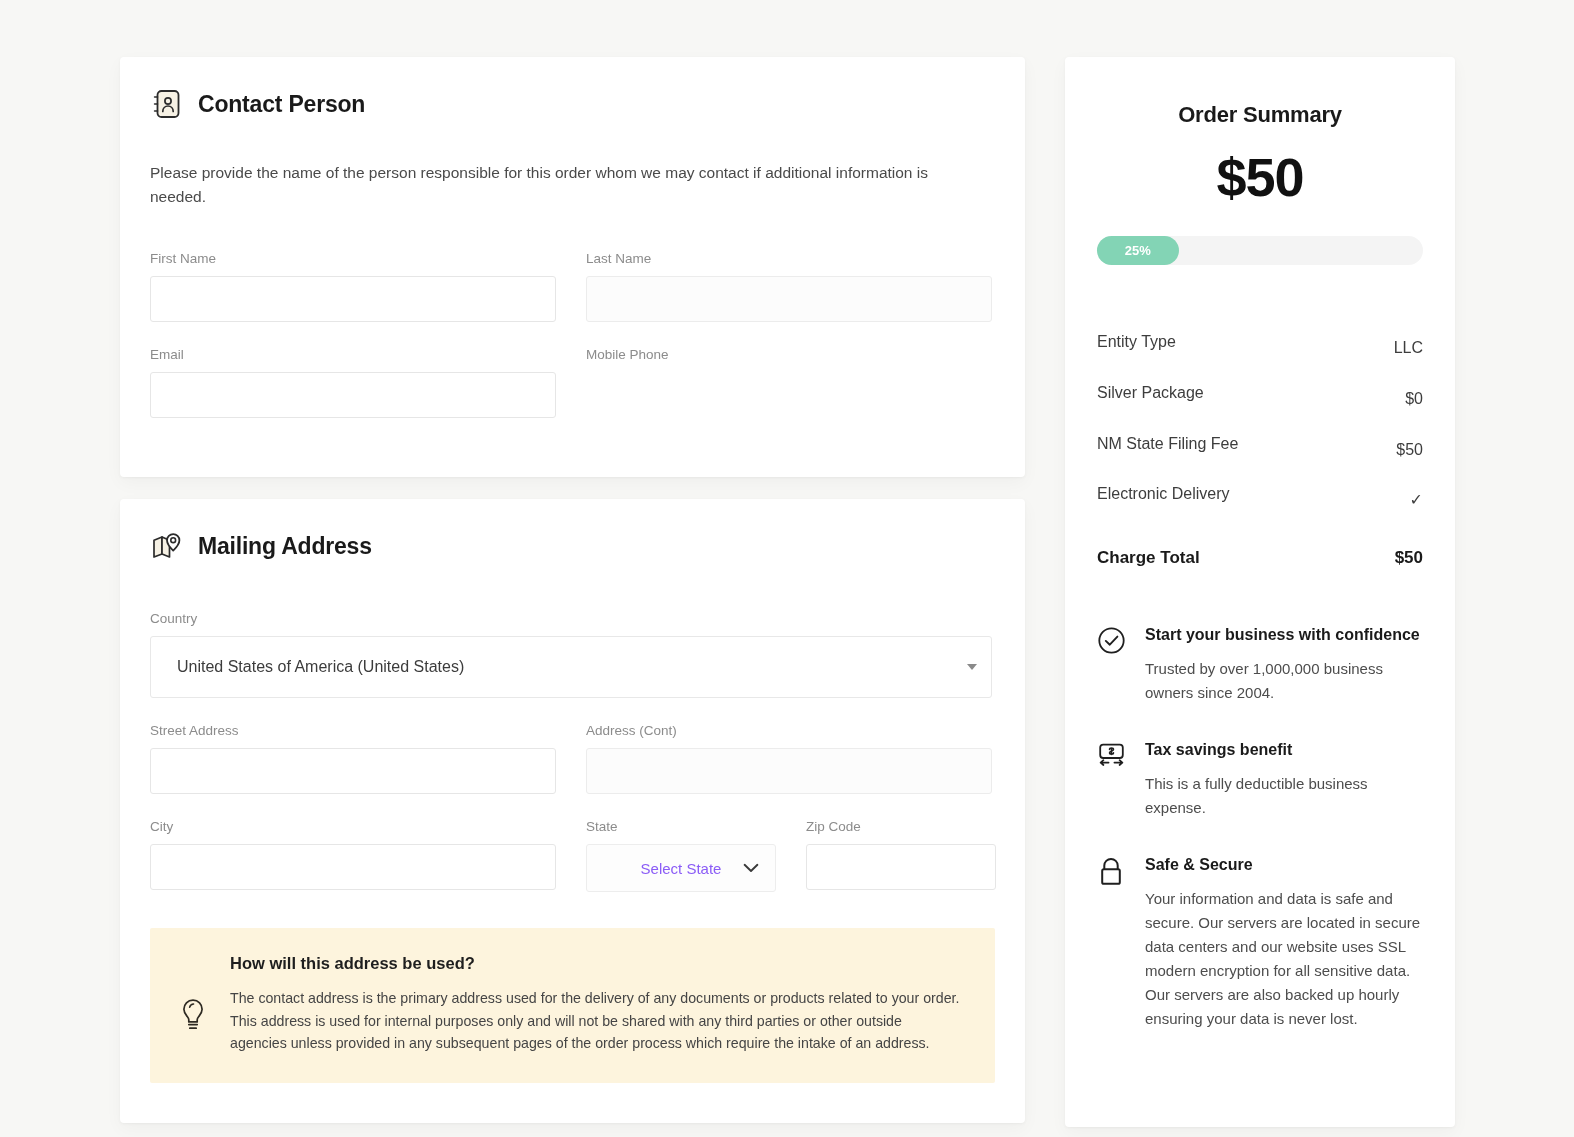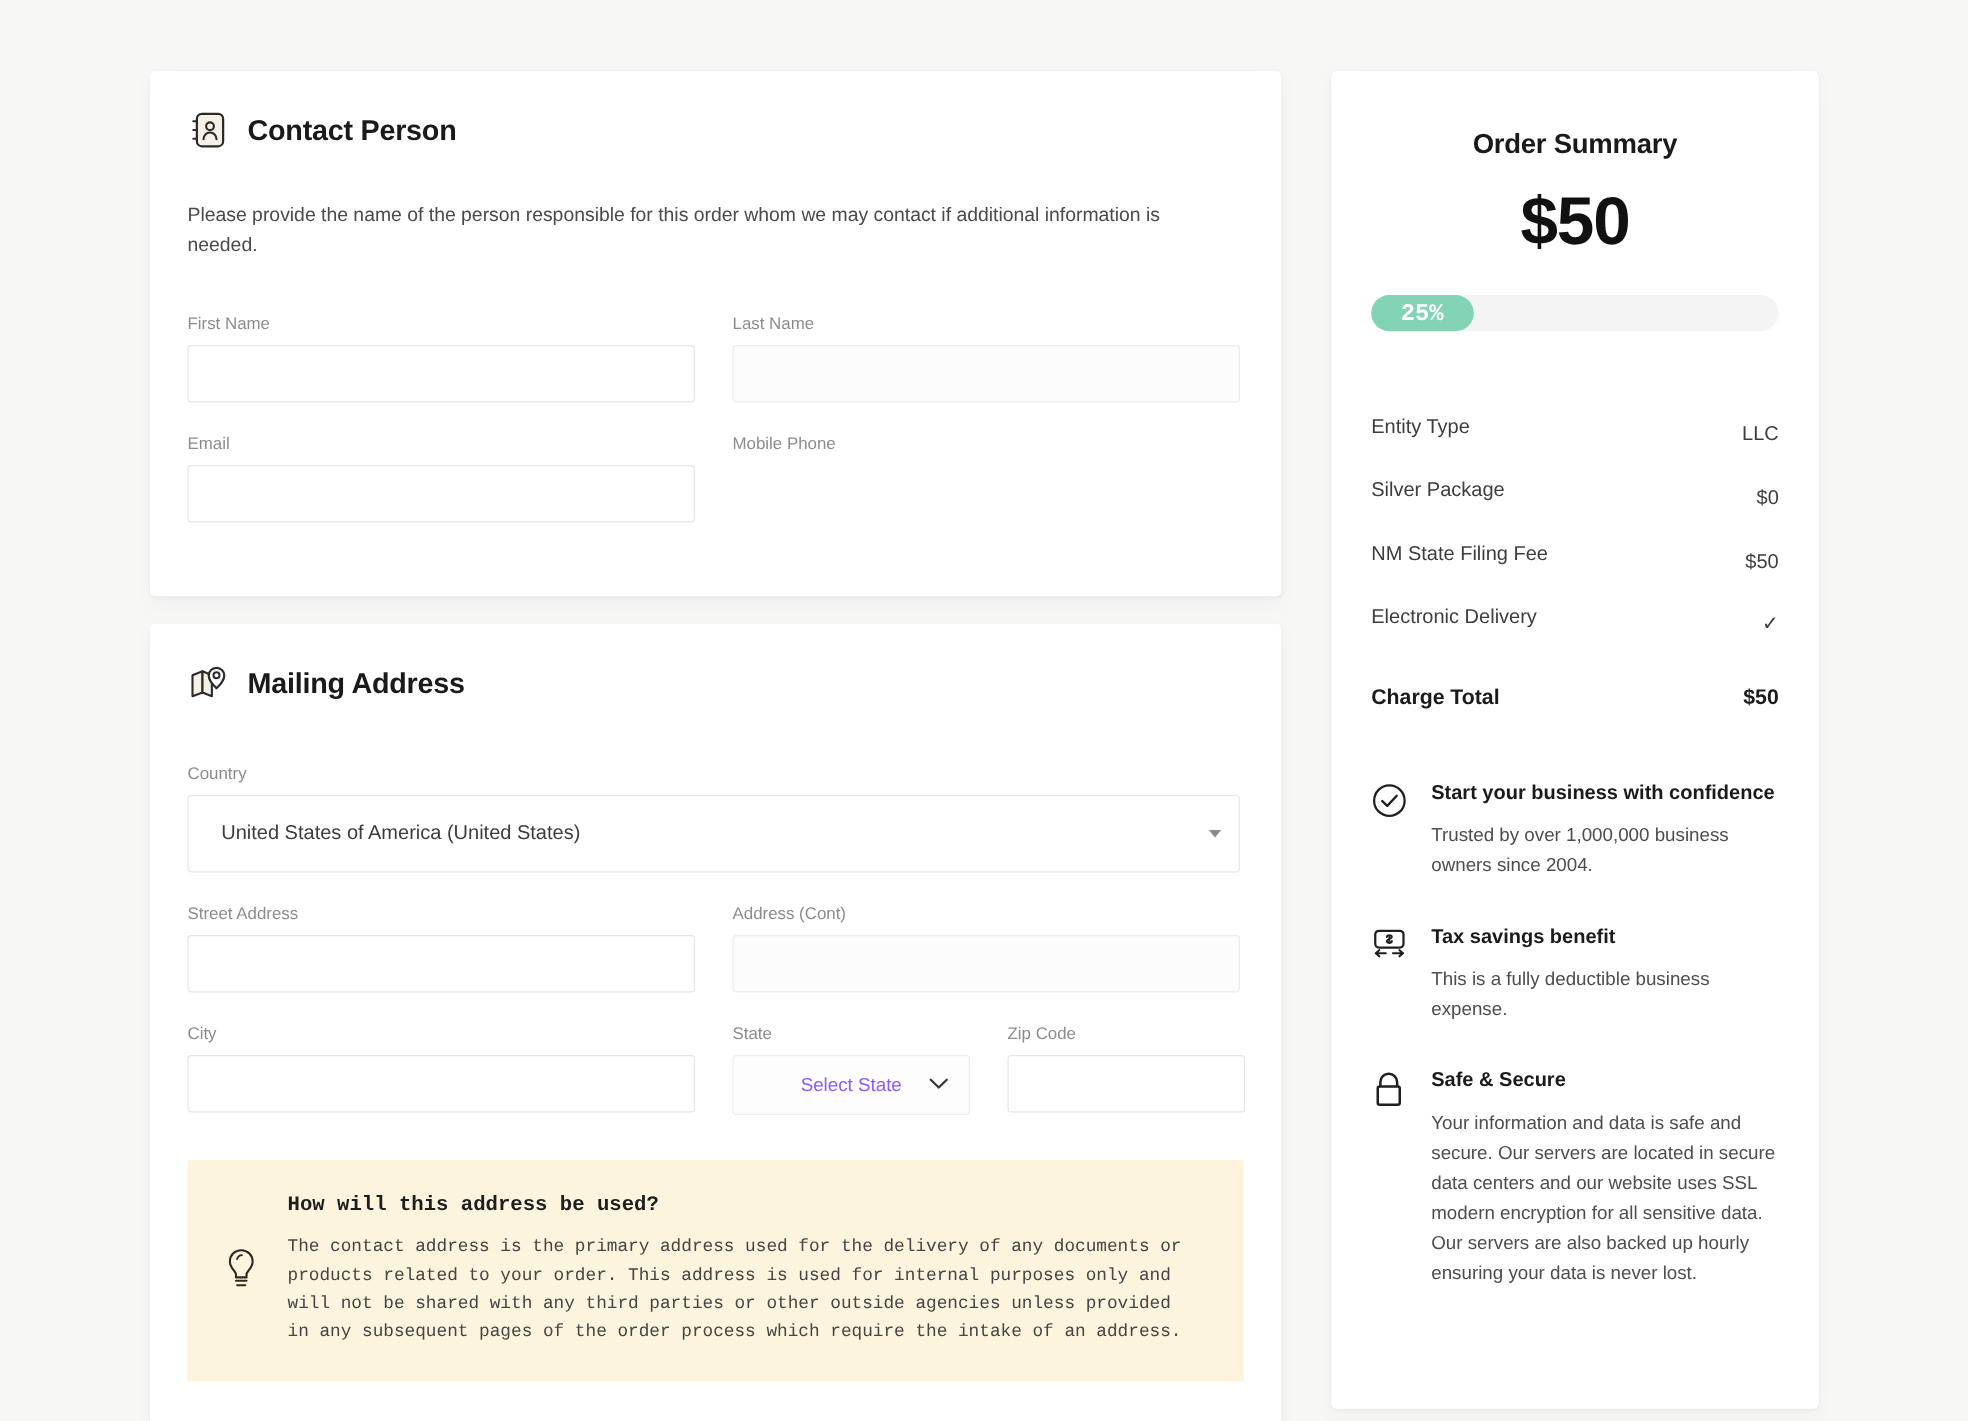--- a/index.html
+++ b/index.html
@@ -286,24 +286,23 @@
     position: absolute;
     left: 0; top: 0; bottom: 0;
     width: 25%;
     background: #83d4b5;
     border-radius: 15px;
     display: flex;
     align-items: center;
     justify-content: center;
   }
   .progress-label {
-    font-size: 19px;
+    font-size: 13px;
     font-weight: bold;
     color: #ffffff;
-    font-family: Liberation Mono, monospace;
   }
 
   .summary-list { margin-top: 62px; }
 
   .summary-row {
     display: flex;
     justify-content: space-between;
     align-items: center;
     margin-bottom: 21px;
   }
@@ -455,21 +454,21 @@
               </svg>
             </span>
           </div>
         </div>
         <div class="field zip">
           <span class="field-label">Zip Code</span>
           <input class="input-box" type="text" value="" style="">
         </div>
       </div>
 
-      <div class="banner" style="background: rgb(253, 244, 221); font-family: Liberation Mono, monospace;">
+      <div class="banner" style="background: rgb(253, 244, 221);">
         <span class="banner-icon">
           <svg width="26" height="34" viewBox="0 0 26 34" fill="none">
             <path d="M13 2.2c-5.3 0-9.1 4-9.1 9 0 3.4 1.9 5.6 3.3 7.3 1 1.2 1.6 2 1.6 3.3v2.1h8.4v-2.1c0-1.3.6-2.1 1.6-3.3 1.4-1.7 3.3-3.9 3.3-7.3 0-5-3.8-9-9.1-9Z" fill="none" stroke="#2e2a22" stroke-width="1.7" stroke-linejoin="round"></path>
             <path d="M8.8 26.6h8.4 M9.8 30.2h6.4" stroke="#2e2a22" stroke-width="1.7" stroke-linecap="round"></path>
             <path d="M9.6 9.2c.6-1.8 2.2-3 4-3.1" stroke="#2e2a22" stroke-width="1.5" stroke-linecap="round"></path>
           </svg>
         </span>
         <div class="banner-body">
           <div class="banner-title">How will this address be used?</div>
           <div class="banner-text">The contact address is the primary address used for the delivery of any documents or products related to your order. This address is used for internal purposes only and will not be shared with any third parties or other outside agencies unless provided in any subsequent pages of the order process which require the intake of an address.</div>

